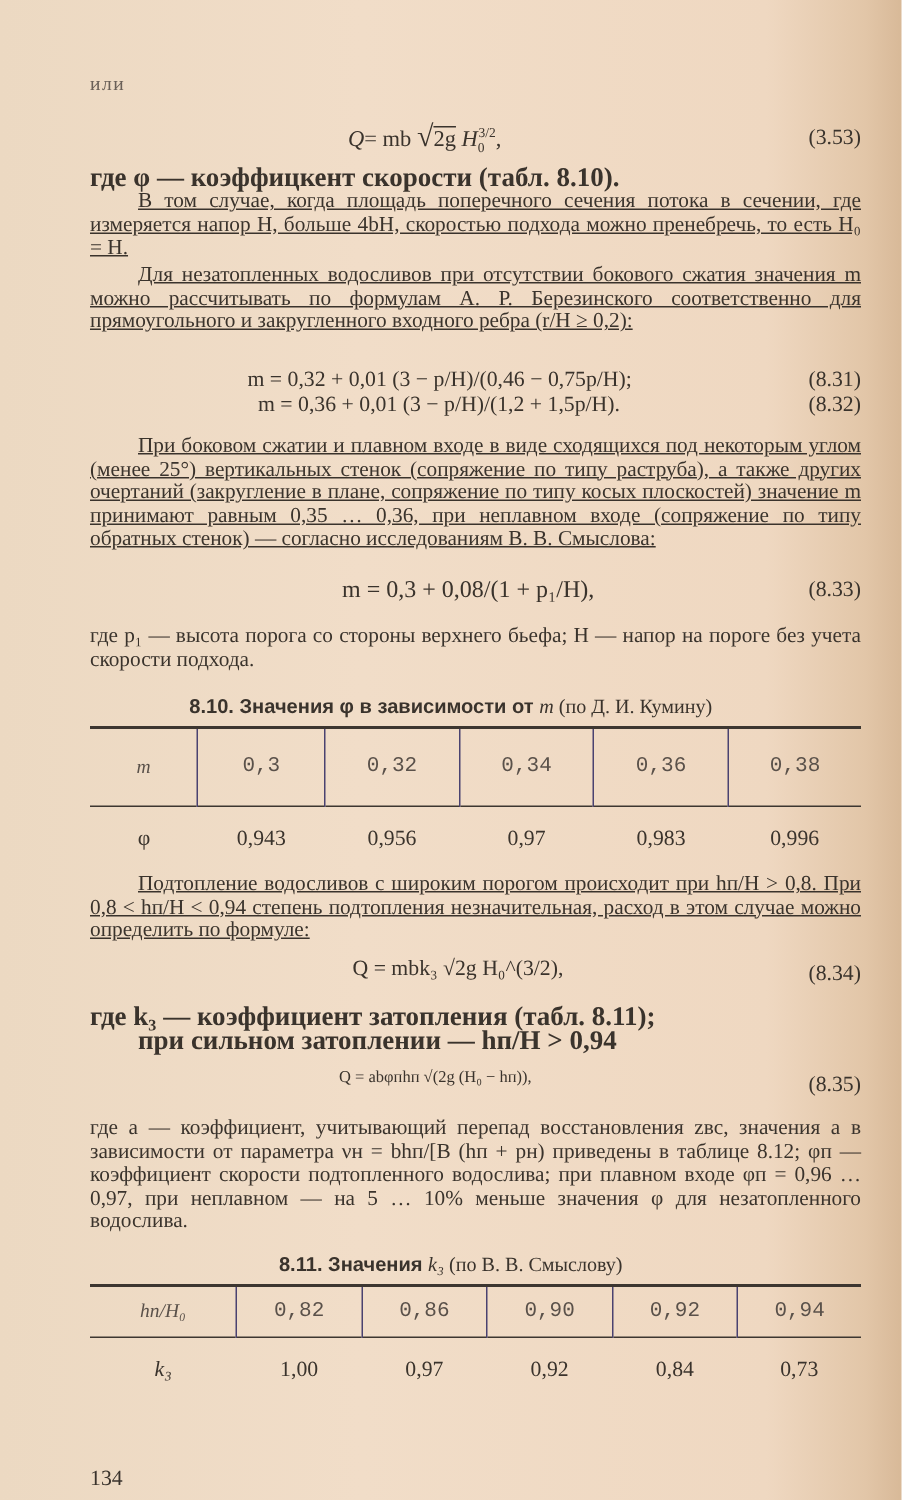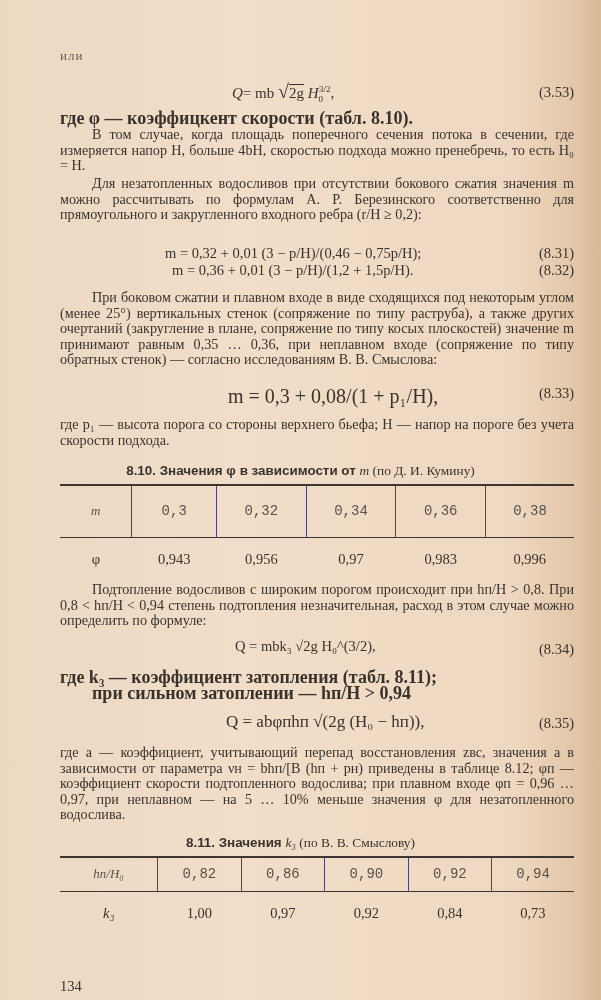--- a/index.html
+++ b/index.html
@@ -5,21 +5,21 @@
   html, body { margin:0; padding:0; }
   body {
     width:601px; height:1000px; overflow:hidden;
     background: linear-gradient(90deg, #ecd9c2 0%, #f1ddc8 40%, #efd8c1 85%, #e2c6a8 96%, #d8b998 100%);
     font-family: "Liberation Serif", "DejaVu Serif", serif;
     color:#3a332c;
     position:relative;
   }
   .abs { position:absolute; white-space:nowrap; }
   .p { position:absolute; left:60px; width:514px; font-size:14.2px; line-height:15.6px; text-align:justify; }
-  .p.ind { text-indent:32px; }
+  .p.ind { text-indent:32px;text-decoration:underline; }
   .line { position:absolute; left:60px; font-size:18px; line-height:15.6px; white-space:nowrap;font-weight:bold; }
   .formula { position:absolute; font-size:15px; white-space:nowrap; font-style:normal; }
   .eqno { position:absolute; right:27px; font-size:14.5px; }
   i { font-style:italic; }
   .tcap { position:absolute; left:0; width:601px; text-align:center; font-family:"Liberation Sans","DejaVu Sans",sans-serif; font-weight:bold; font-size:13.4px; }
   .tcap .norm { font-weight:normal; font-family:"Liberation Serif", serif; }
   table.data { position:absolute; left:60px; width:514px; border-collapse:collapse; }
   table.data td { text-align:center; padding:0; }
   table.data tr.head td { font-family:"Liberation Mono","DejaVu Sans Mono",monospace; font-size:14px; color:#5a514a; border-left:1.5px solid #4a4270; }
   table.data tr.head td:first-child { border-left:none; font-family:"Liberation Serif",serif; font-style:italic; font-size:13px; }
@@ -45,21 +45,21 @@
 
   <div class="p ind" style="top:176px;">Для незатопленных водосливов при отсутствии бокового сжатия значения m можно рассчитывать по формулам А. Р. Березинского соответственно для прямоугольного и закругленного входного ребра (r/H ≥ 0,2):</div>
 
   <div class="formula" style="left:165px; top:245px; font-size:14.5px;">m = 0,32 + 0,01 (3 − p/H)/(0,46 − 0,75p/H);</div>
   <div class="eqno" style="top:245px;">(8.31)</div>
   <div class="formula" style="left:172px; top:262px; font-size:14.5px;">m = 0,36 + 0,01 (3 − p/H)/(1,2 + 1,5p/H).</div>
   <div class="eqno" style="top:262px;">(8.32)</div>
 
   <div class="p ind" style="top:290px;">При боковом сжатии и плавном входе в виде сходящихся под некоторым углом (менее 25°) вертикальных стенок (сопряжение по типу раструба), а также других очертаний (закругление в плане, сопряжение по типу косых плоскостей) значение m принимают равным 0,35 … 0,36, при неплавном входе (сопряжение по типу обратных стенок) — согласно исследованиям В. В. Смыслова:</div>
 
-  <div class="formula" style="left:228px; top:385px; font-size:20px;">m = 0,3 + 0,08/(1 + p₁/H),</div>
+  <div class="formula" style="left:228px; top:385px; font-size:16px;">m = 0,3 + 0,08/(1 + p₁/H),</div>
   <div class="eqno" style="top:385px;">(8.33)</div>
 
   <div class="p" style="top:417px;">где p₁ — высота порога со стороны верхнего бьефа; H — напор на пороге без учета скорости подхода.</div>
 
   <div class="tcap" style="top:463px;"><span>8.10. Значения φ в зависимости от </span><i class="norm">m</i><span class="norm"> (по Д. И. Кумину)</span></div>
 
   <table class="data" style="top:484px;">
     <tbody>
         <tr class="head" style="height:52px;">
       <td style="width:14%;">m</td>
@@ -81,21 +81,21 @@
     </table>
 
   <div class="p ind" style="top:582px;">Подтопление водосливов с широким порогом происходит при hп/H &gt; 0,8. При 0,8 &lt; hп/H &lt; 0,94 степень подтопления незначительная, расход в этом случае можно определить по формуле:</div>
 
   <div class="formula" style="left:235px; top:638px; font-size:14.5px;">Q = mbk₃ √2g H₀^(3/2),</div>
   <div class="eqno" style="top:641px;">(8.34)</div>
 
   <div class="line" style="top:670px;">где k₃ — коэффициент затопления (табл. 8.11);</div>
   <div class="line" style="left:92px; top:686px;">при сильном затоплении — hп/H &gt; 0,94</div>
 
-  <div class="formula" style="left:226px; top:712px; font-size:17px;">Q = abφпhп √(2g (H₀ − hп)),</div>
+  <div class="formula" style="left:226px; top:712px; font-size:11px;">Q = abφпhп √(2g (H₀ − hп)),</div>
   <div class="eqno" style="top:715px;">(8.35)</div>
 
   <div class="p" style="top:745px;">где a — коэффициент, учитывающий перепад восстановления zвс, значения a в зависимости от параметра νн = bhп/[B (hп + pн) приведены в таблице 8.12; φп — коэффициент скорости подтопленного водослива; при плавном входе φп = 0,96 … 0,97, при неплавном — на 5 … 10% меньше значения φ для незатопленного водослива.</div>
 
   <div class="tcap" style="top:835px;"><span>8.11. Значения </span><i class="norm">k₃</i><span class="norm"> (по В. В. Смыслову)</span></div>
 
   <table class="data" style="top:856px;">
     <tbody>
         <tr class="head" style="height:34px;">
       <td style="width:19%;">hп/H₀</td>

